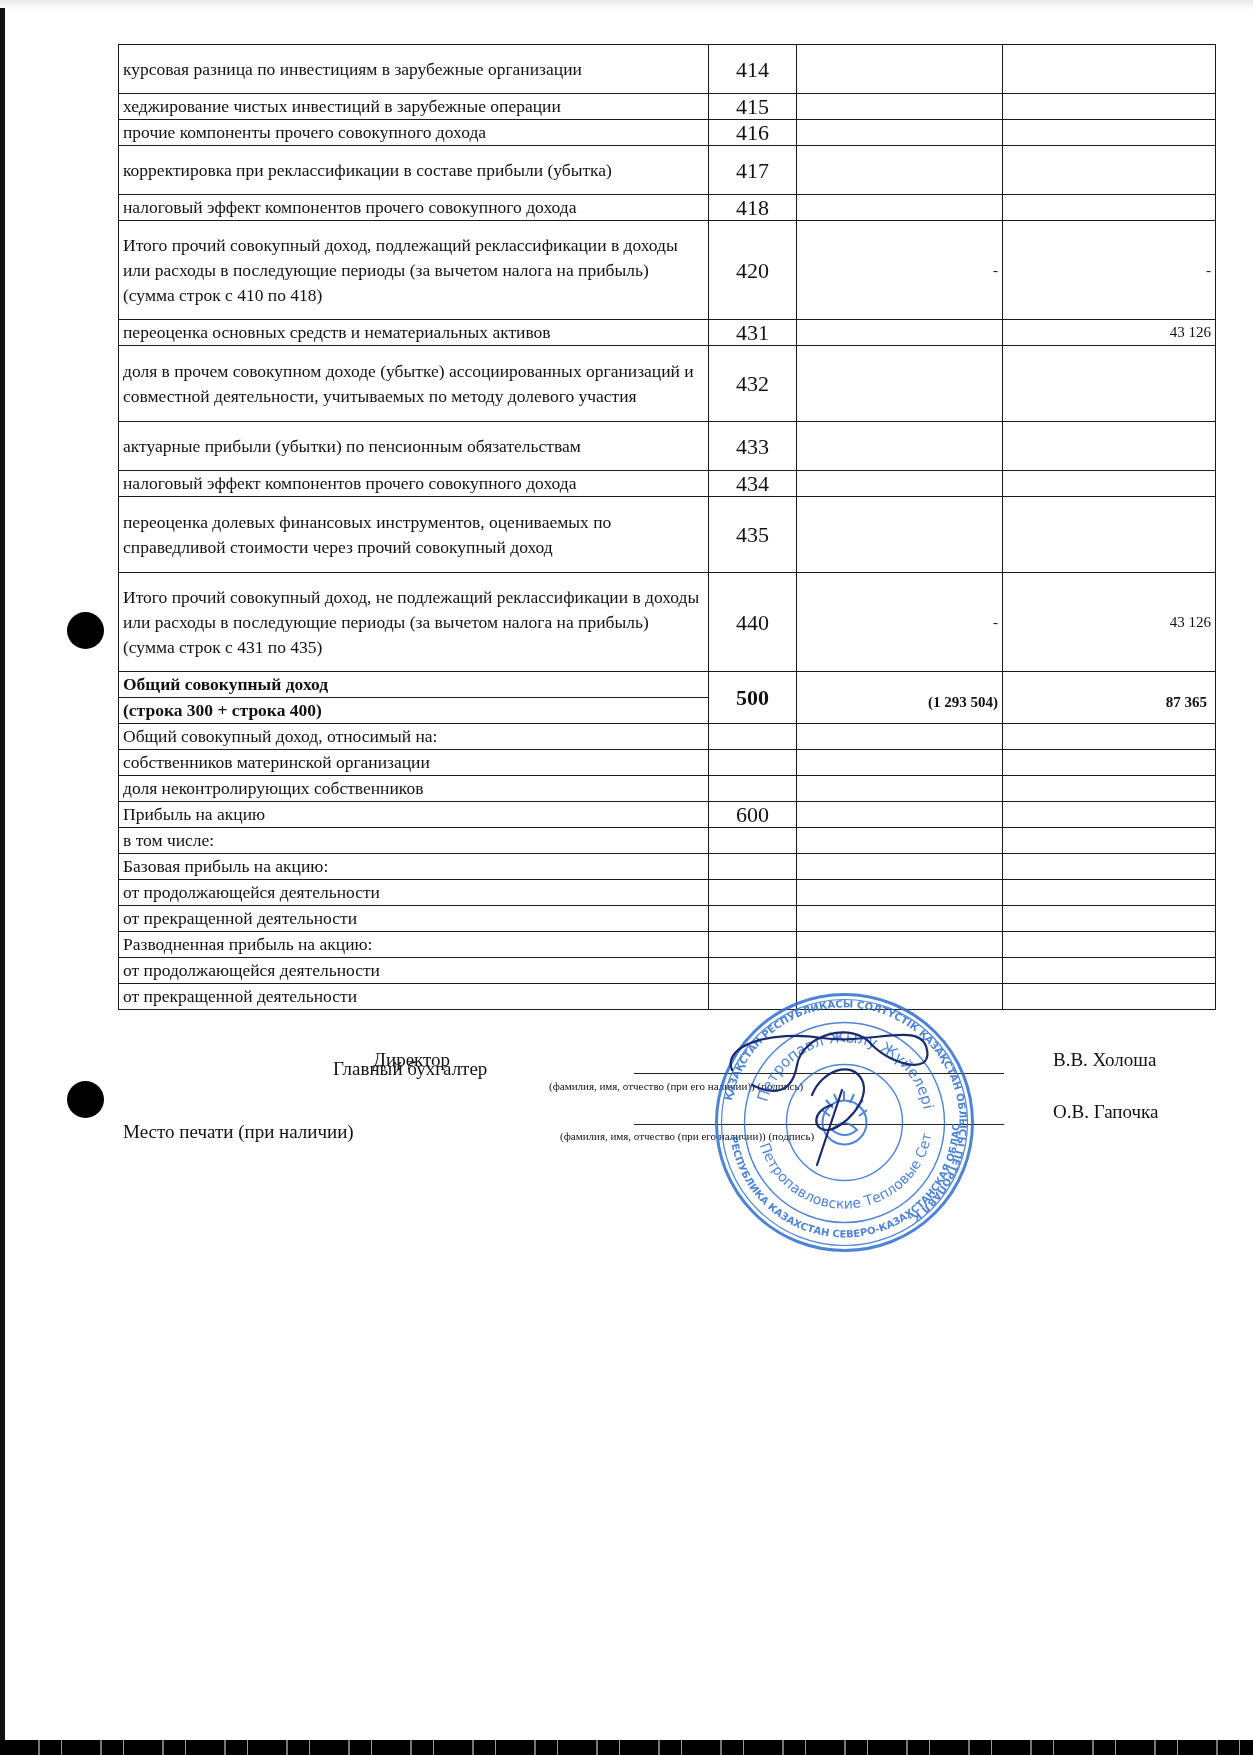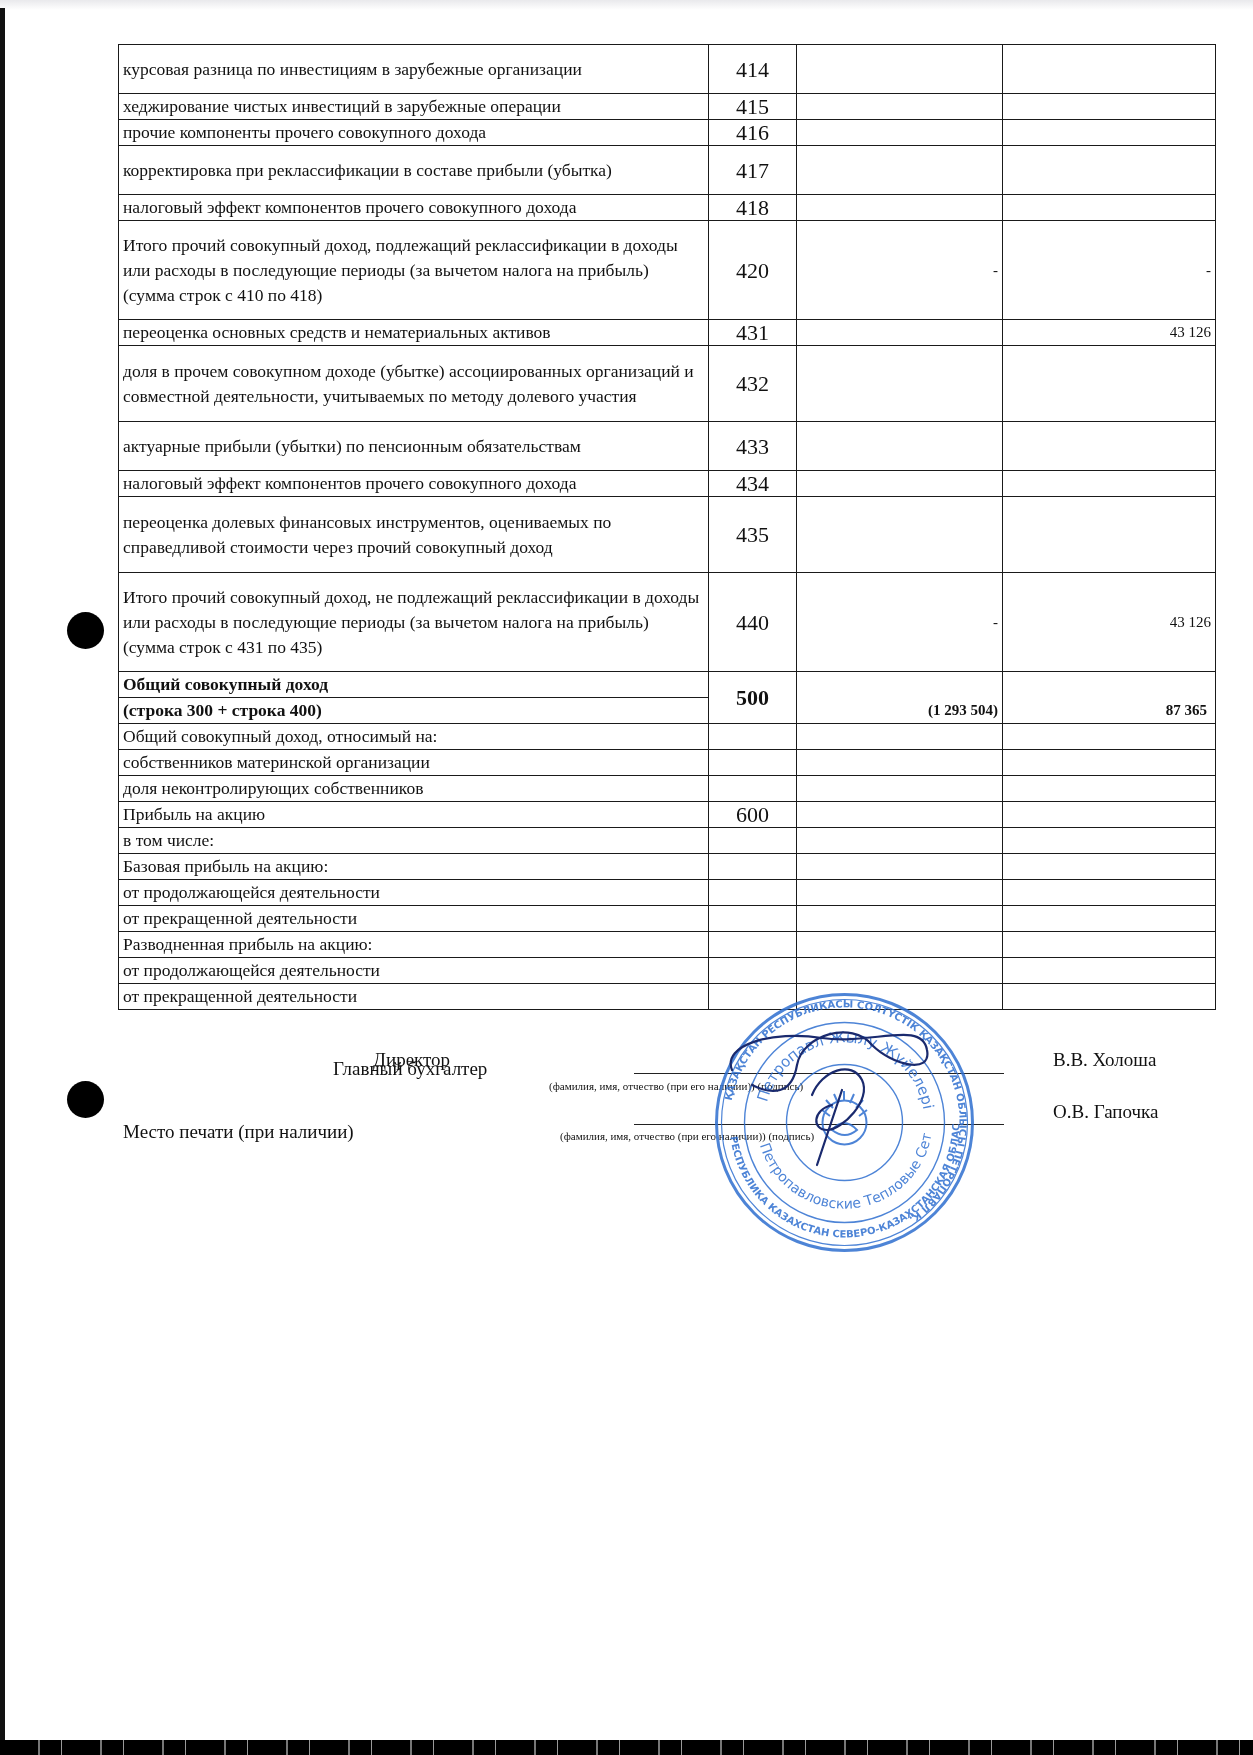--- a/index.html
+++ b/index.html
@@ -22,21 +22,21 @@
   }
   table.report td {
     border: 1.5px solid #1a1a1a; padding: 0 4px; vertical-align: middle; line-height: 25px;
   }
   col.c-name { width: 590px; }
   col.c-code { width: 88px; }
   col.c-v1 { width: 206px; }
   col.c-v2 { width: 213px; }
   td.code { text-align: center; font-size: 22px; }
   td.val { text-align: right; vertical-align: top; font-size: 15px; padding-right: 22px; padding-top: 2px; }
-  td.val.bottom { vertical-align: bottom; padding-bottom: 0; }
+  td.val.bottom { vertical-align: bottom; padding-bottom: 8px; }
   td.name.bold, td.code.bold, td.val.bold { font-weight: bold; }
   tr.h1 td { height: 23px; }
   tr.h2 td { height: 48px; }
   tr.h3 td { height: 75px; }
   tr.h4 td { height: 98px; }
 
   .sig { position: absolute; font-size: 19px; }
   .sig-small { position: absolute; font-size: 11px; white-space: nowrap; }
   .sig-line { position: absolute; height: 0; border-top: 1.4px solid #222; }
 

